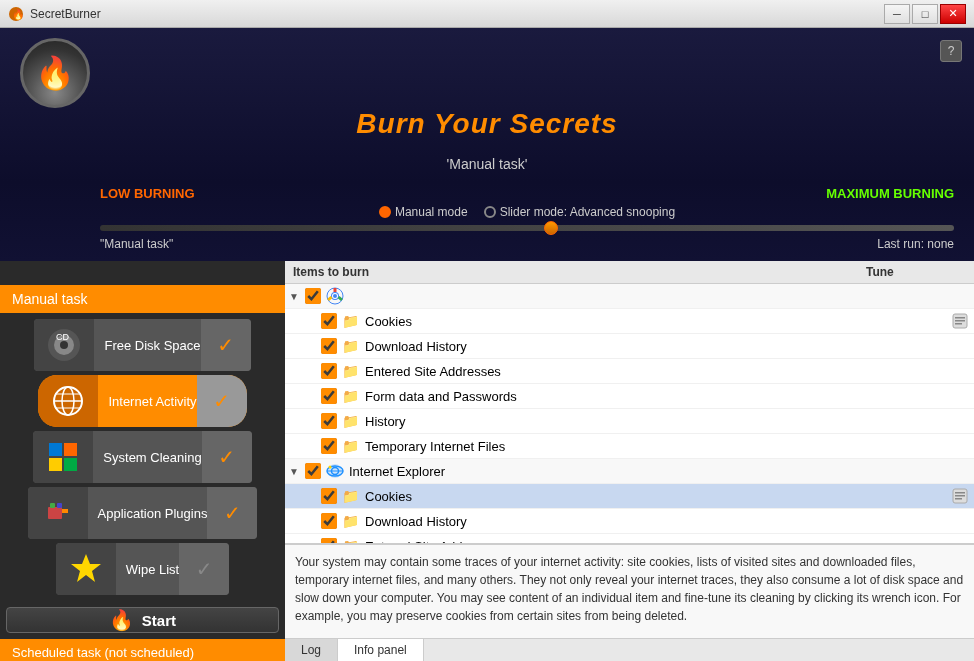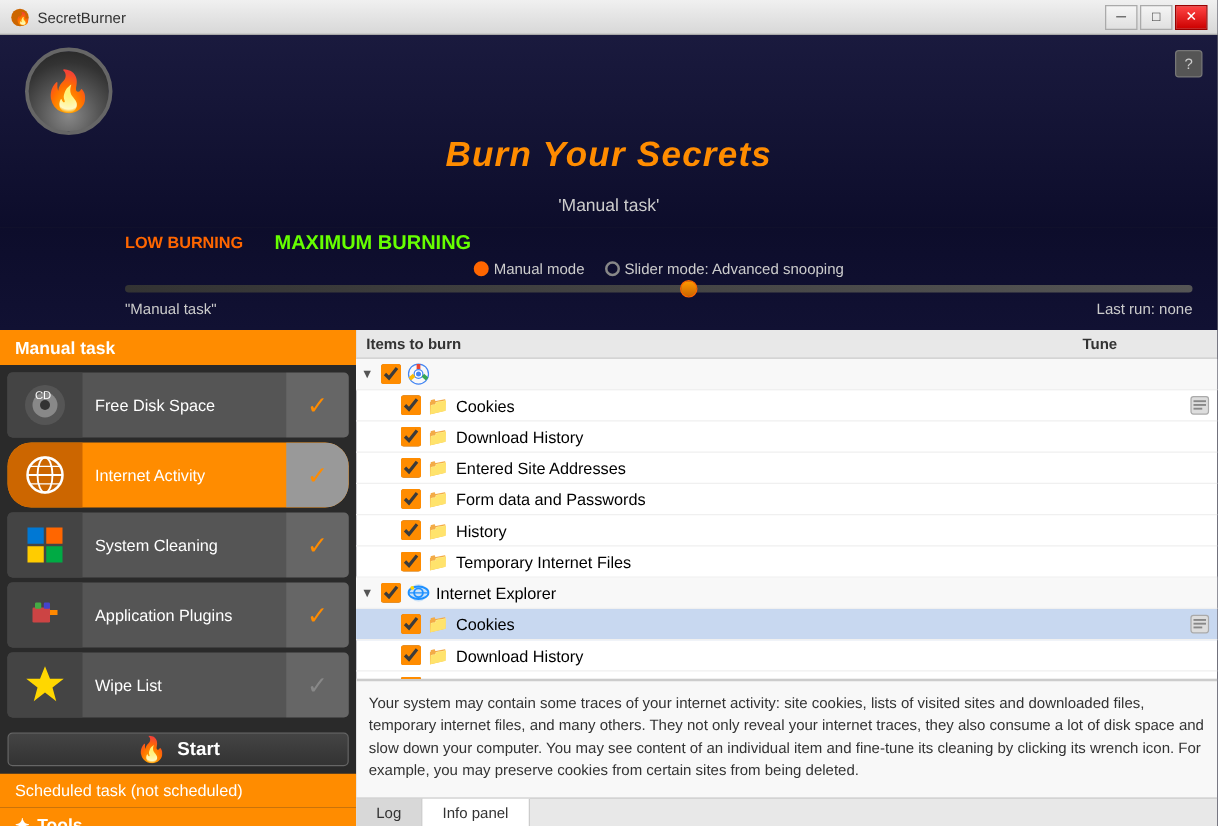--- a/index.html
+++ b/index.html
@@ -71,26 +71,26 @@
 
     
     .burning-bar {
       background: linear-gradient(to bottom, #0d0d2b, #111133);
       padding: 4px 20px 10px 100px;
       display: flex;
       flex-direction: column;
     }
     .burning-labels {
       display: flex;
-      justify-content: flex-start;
+      justify-content: space-between;
       margin-bottom: 4px;
       gap: 25px;
     }
     .low-burning { color: #ff6600; font-weight: bold; font-size: 13px; }
-    .max-burning { color: #66ff00; font-weight: bold; font-size: 16px; }
+    .max-burning { color: #66ff00; font-weight: bold; font-size: 13px; }
     .burning-options {
       display: flex;
       align-items: center;
       gap: 16px;
       justify-content: center;
       margin-bottom: 4px;
     }
     .radio-option { display: flex; align-items: center; gap: 4px; color: #ccc; font-size: 12px; cursor: pointer; }
     .radio-dot {
       width: 12px; height: 12px; border-radius: 50%;
@@ -141,30 +141,32 @@
     .sidebar {
       width: 285px;
       background: #2a2a2a;
       display: flex;
       flex-direction: column;
       flex-shrink: 0;
     }
     .sidebar-header {
       background: #ff8c00;
       color: white;
-      font-weight: bold;
+      font-weight: normal;
       font-size: 14px;
       padding: 6px 12px;
+      margin-top: 24px;
     }
     .sidebar-items {
       flex: 1;
       display: flex;
       flex-direction: column;
       gap: 4px;
       padding: 6px;
+      align-items: center;
     }
     .sidebar-item {
       display: flex;
       align-items: center;
       background: #555;
       border-radius: 4px;
       overflow: hidden;
       height: 52px;
       cursor: pointer;
     }

